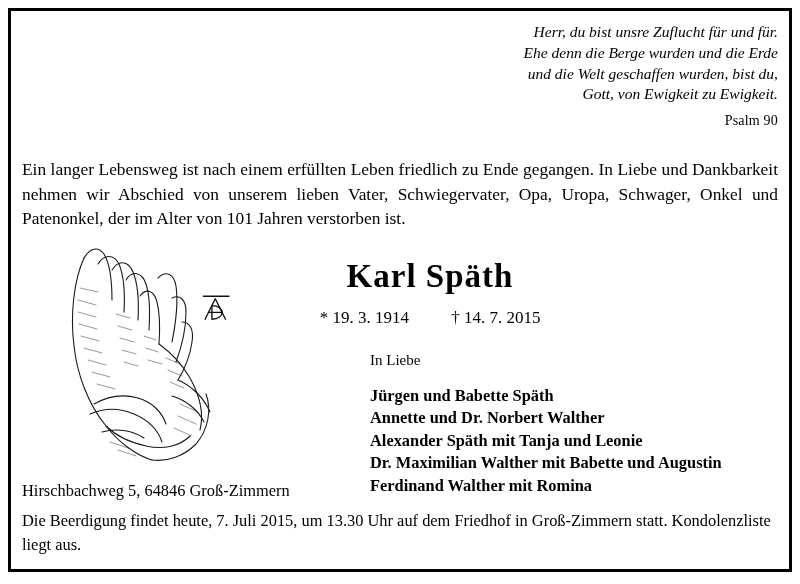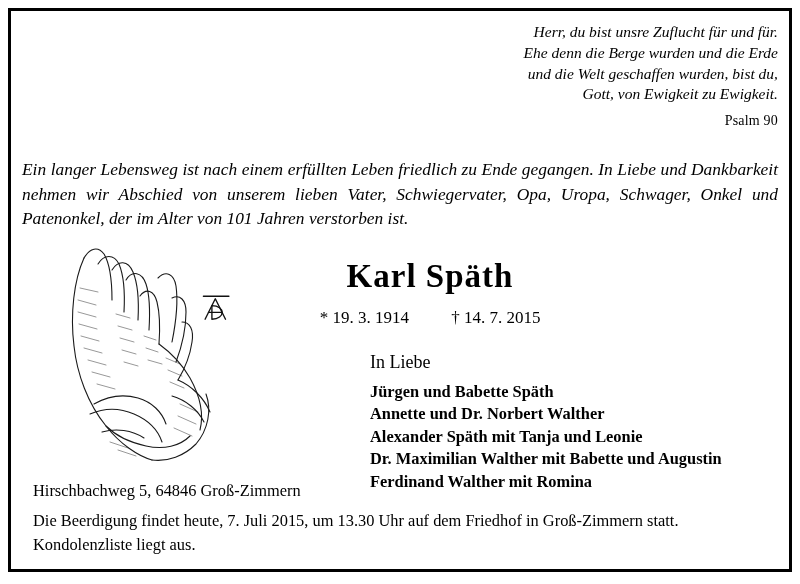--- a/index.html
+++ b/index.html
@@ -56,21 +56,20 @@
     letter-spacing: 0.2px;
   }
 
   
   .intro {
     margin-top: 26px;
     font-size: 17.4px;
     line-height: 1.42;
     text-align: justify;
     text-justify: inter-word;
-    font-style: italic;
   }
 
   
   .name-block {
     text-align: center;
     margin-top: 28px;
     padding-left: 60px;
   }
   .deceased-name {
     font-size: 33px;
@@ -86,33 +85,33 @@
   .dates .birth {
     margin-right: 38px;
   }
 
   
   .family {
     margin-top: 24px;
     padding-left: 348px;
   }
   .family-intro {
-    font-size: 18px;
-    margin-bottom: 8px;
+    font-size: 15px;
+    margin-bottom: 16px;
   }
   .family-name {
     font-size: 16.4px;
     font-weight: bold;
     line-height: 1.38;
   }
 
   
   .footer {
     position: absolute;
-    left: 11px;
+    left: 0;
     right: 0;
     bottom: 6px;
     font-size: 16.4px;
     line-height: 1.42;
   }
   .footer-address {
     margin-bottom: 7px;
   }
 
   

